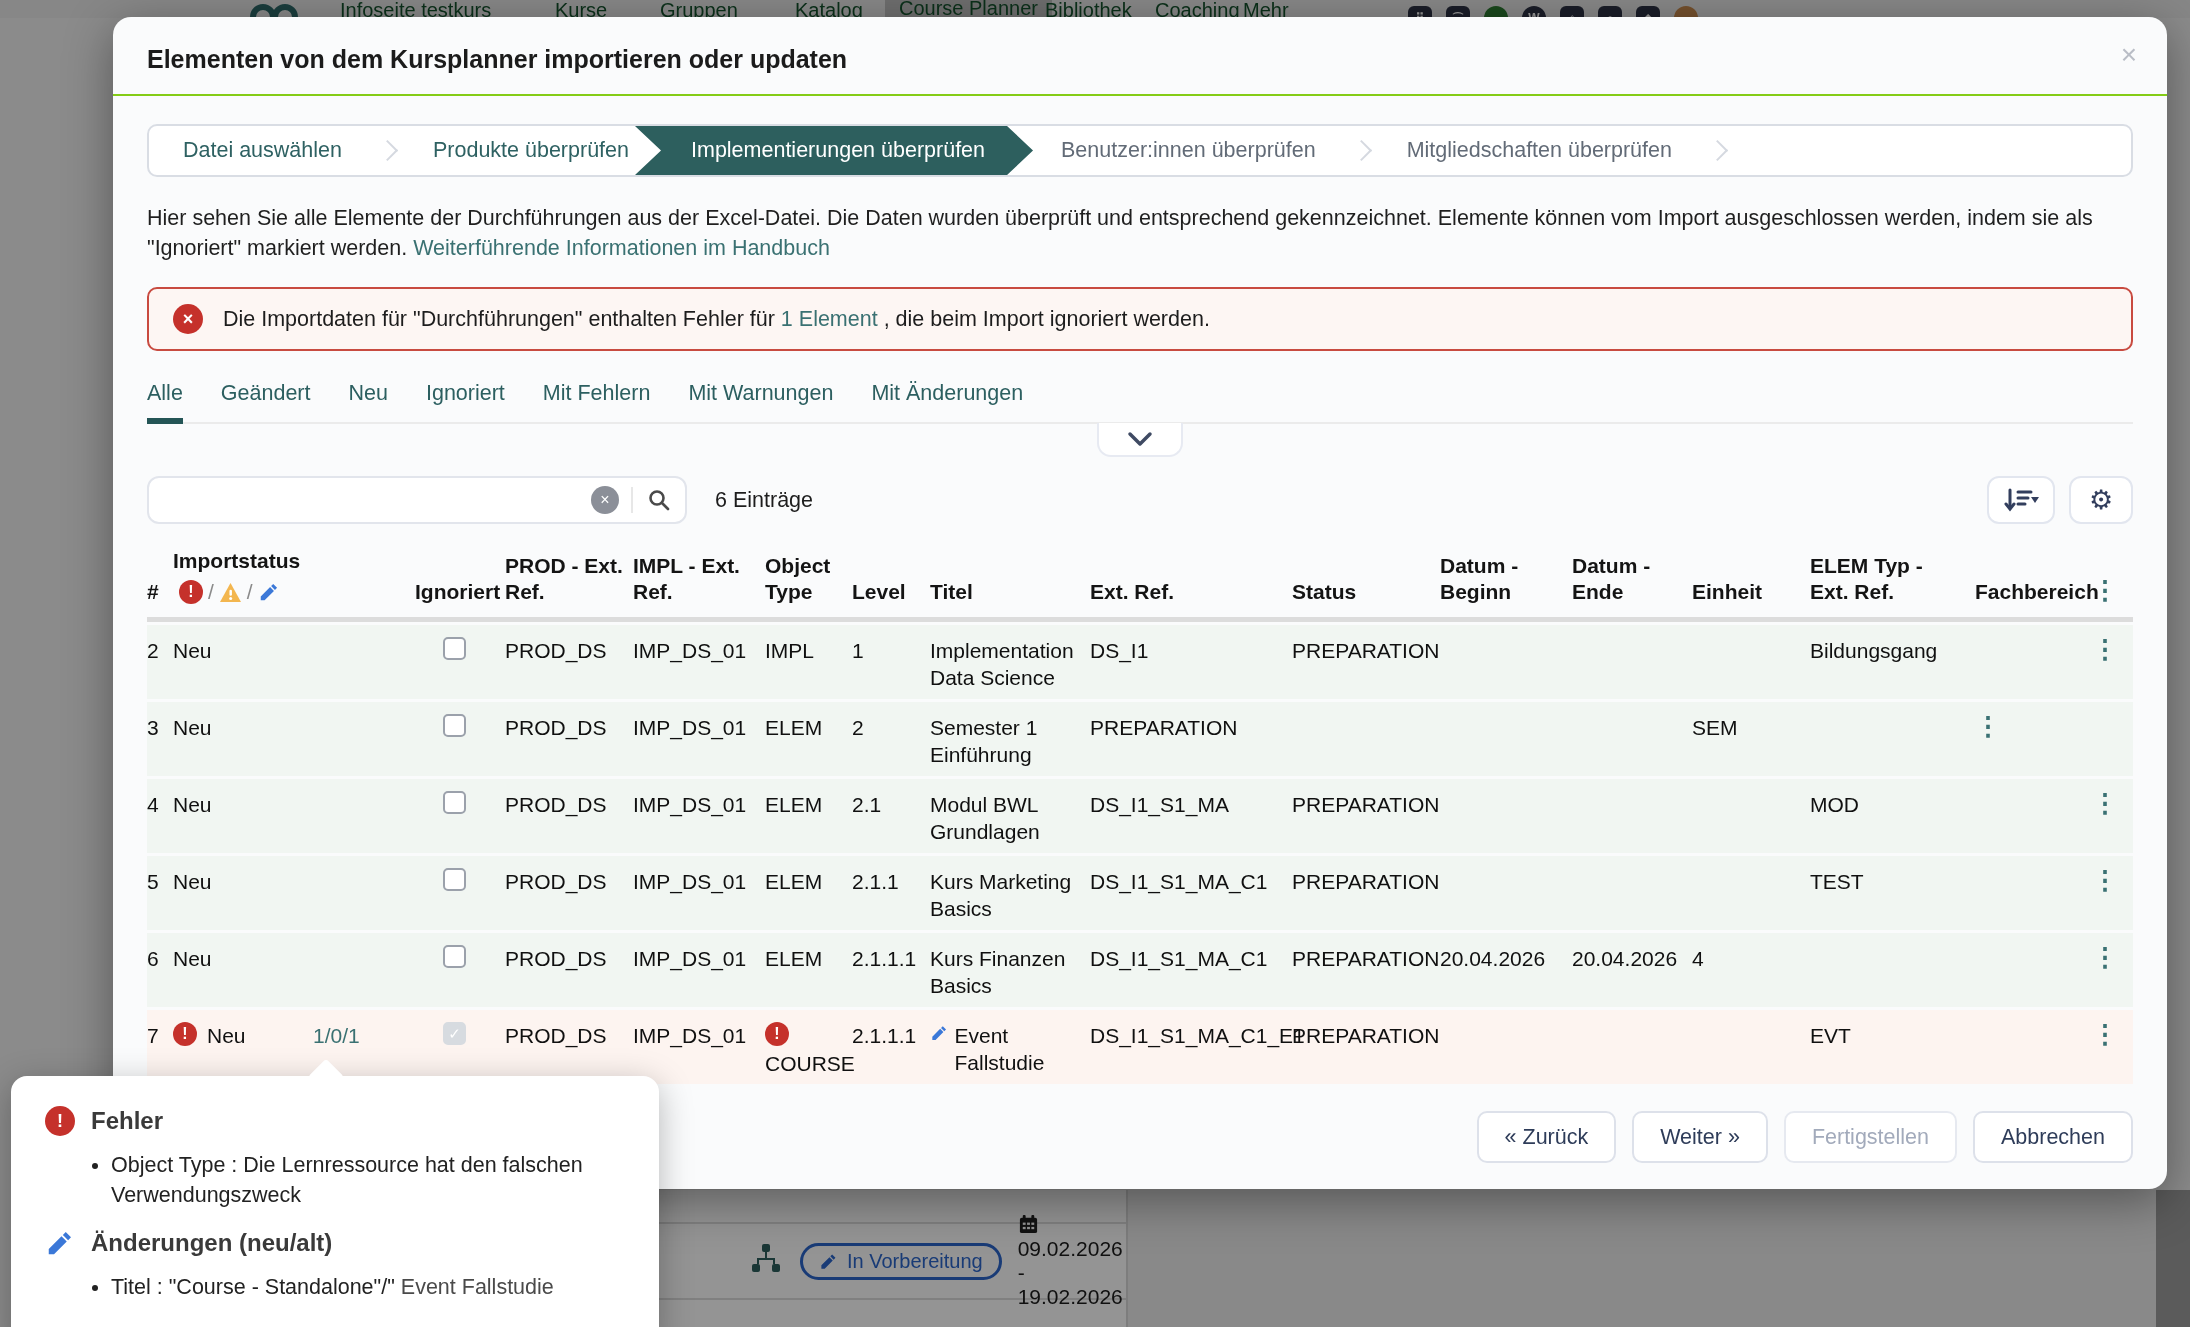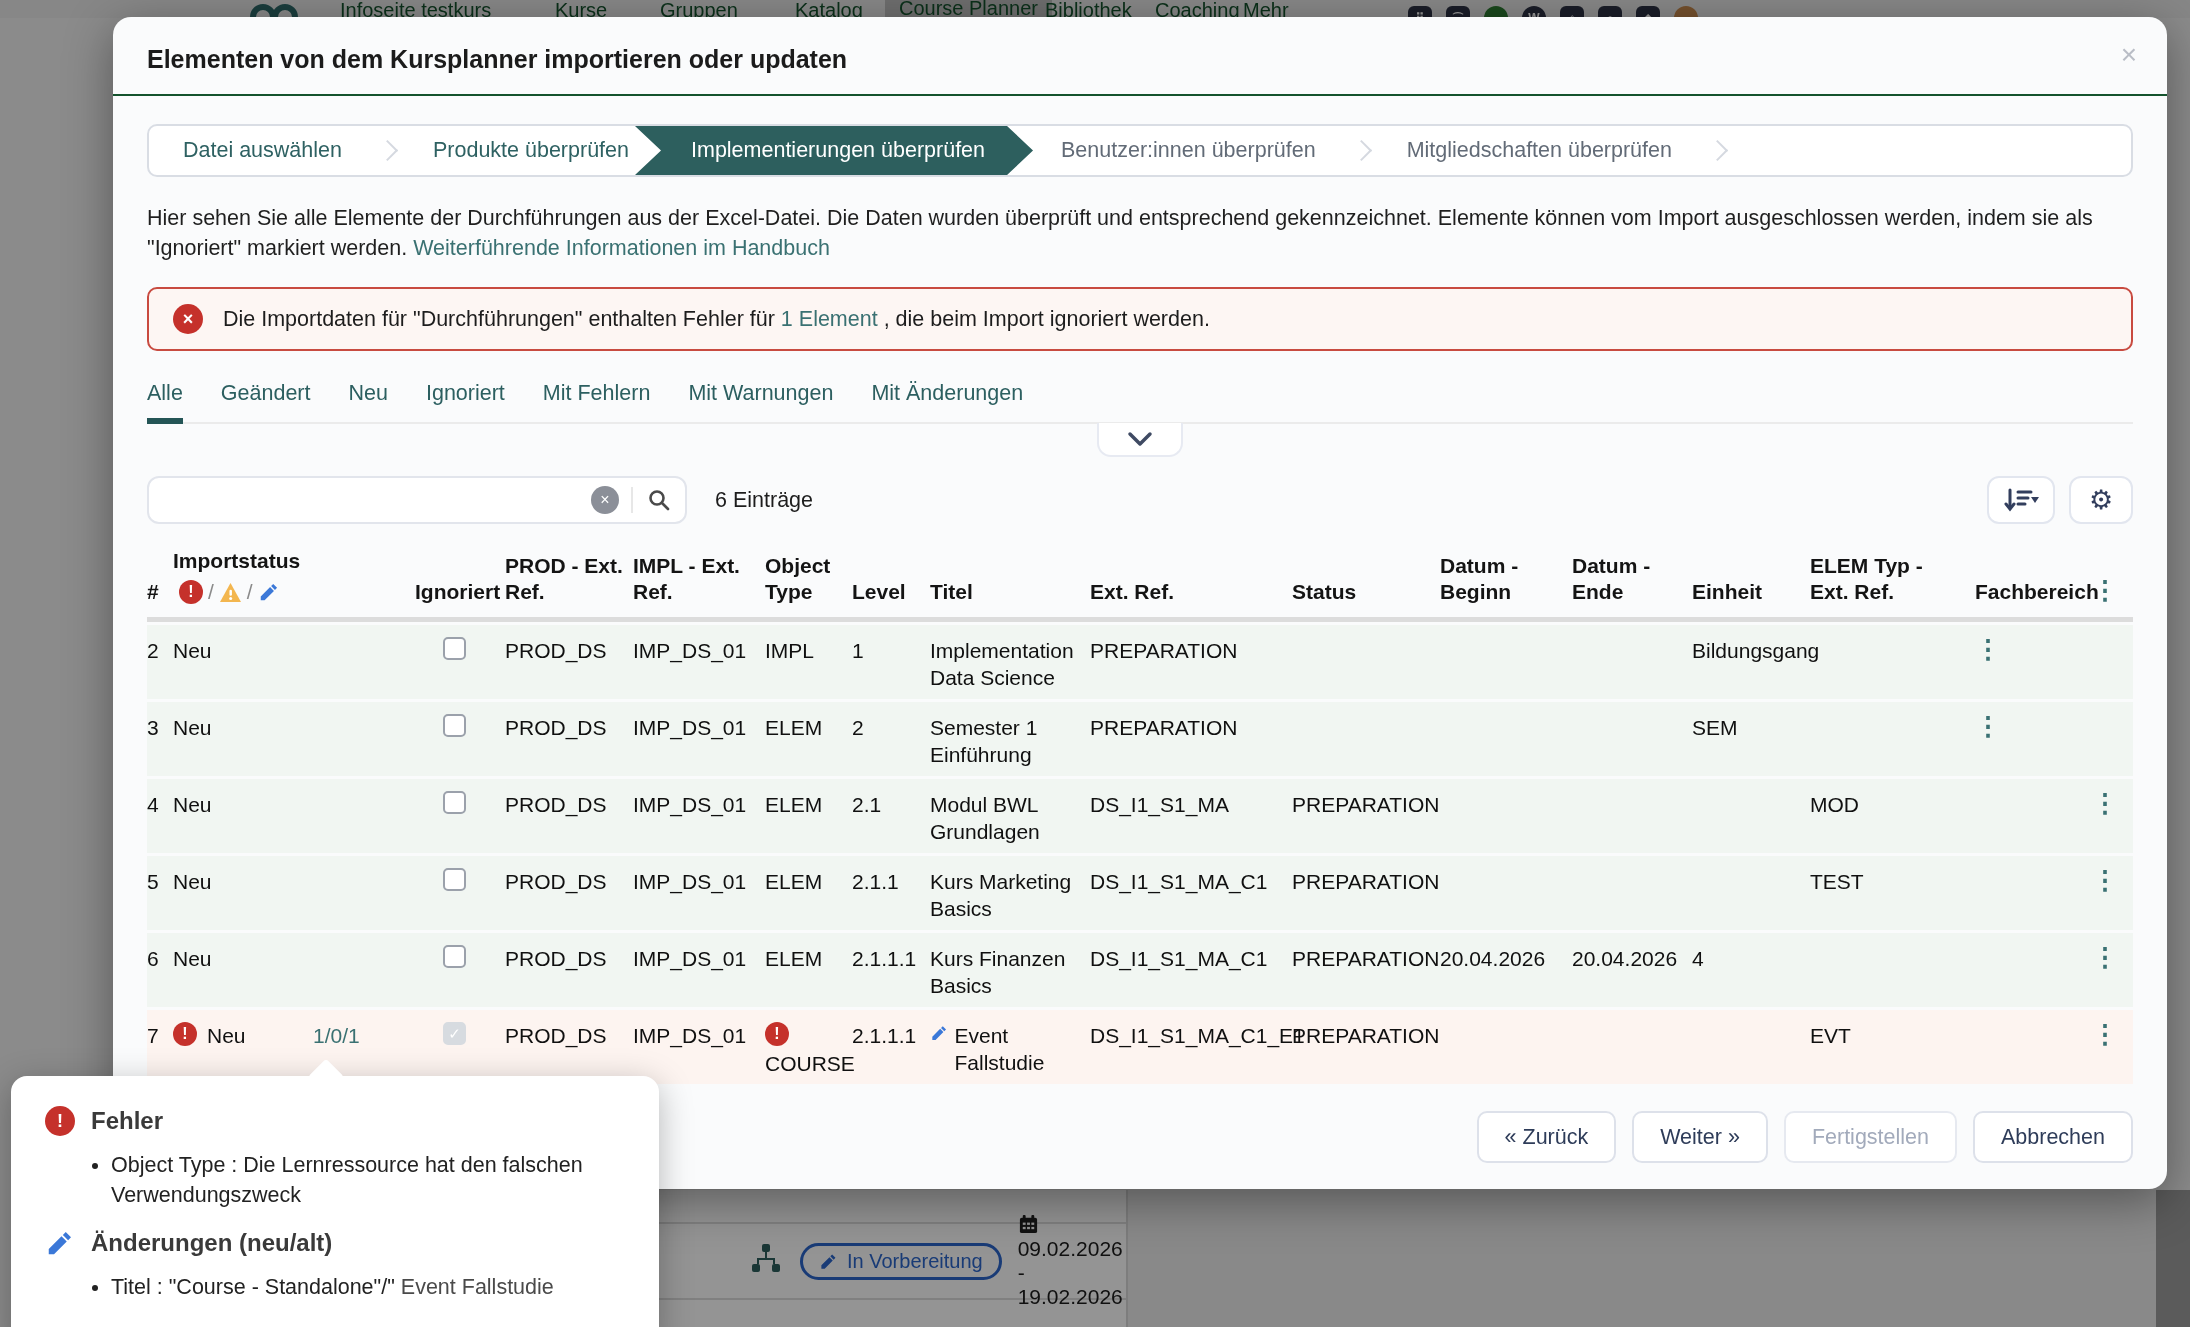--- a/index.html
+++ b/index.html
@@ -24,21 +24,21 @@
   .bg-row { position:absolute; left:0; right:0; top:32px; height:78px; border-top:2px solid #dcdcdc; border-bottom:2px solid #dcdcdc; display:flex; align-items:center; }
   .bg-row .org { margin-left:268px; }
   .status-pill { display:inline-flex; align-items:center; gap:9px; border:3px solid #2b66cc; color:#2b66cc; border-radius:999px; padding:4px 16px; font-size:20px; margin-left:18px; white-space:nowrap; }
   .bg-dates { margin-left:16px; width:180px; font-size:21px; color:#1c1c1c; line-height:24px; }
   .bg-right { position:absolute; left:1128px; top:1190px; width:1028px; height:137px; background:#ececec; }
   .bg-strip { position:absolute; left:2156px; top:1190px; width:34px; height:137px; background:#9e9e9e; }
   .dim { position:absolute; inset:0; background:rgba(0,0,0,0.42); z-index:5; }
 
   
   .modal { position:absolute; left:113px; top:17px; width:2054px; height:1172px; background:#fafbfc; border-radius:18px; box-shadow:0 12px 48px rgba(0,0,0,.38); z-index:10; display:flex; flex-direction:column; }
-  .modal-header { position:relative; padding:28px 34px 20px; border-bottom:2px solid #14532d; }
+  .modal-header { position:relative; padding:28px 34px 20px; border-bottom:2px solid #84cc16; }
   .modal-title { font-size:25px; font-weight:700; color:#1b1b1b; }
   .modal-close { position:absolute; top:24px; right:30px; font-size:28px; color:#b9bdc6; cursor:pointer; line-height:1; background:none; border:none; font-family:inherit; }
   .modal-body { flex:1; display:flex; flex-direction:column; padding:0 34px; min-height:0; }
 
   
   .stepper { margin-top:28px; display:flex; align-items:stretch; height:53px; border:2px solid #d9dde4; border-radius:10px; background:#fff; overflow:hidden; }
   .step { display:flex; align-items:center; padding:0 34px; font-size:21.5px; white-space:nowrap; background:transparent; border:none; font-family:inherit; cursor:pointer; }
   .step.done { color:#2e6162; }
   .step.todo { color:#626b77; }
   .step.active { background:#2d5f5e; color:#ffffff; font-weight:500; padding:0 48px 0 56px;
@@ -301,20 +301,21 @@
               </div>
               <div class="td"></div>
               <div class="td">
                 <span class="checkbox"></span>
               </div>
               <div class="td">PROD_DS</div>
               <div class="td">IMP_DS_01</div>
               <div class="td">IMPL</div>
               <div class="td">1</div>
               <div class="td">Implementation Data Science</div>
+              <div class="td">DS_I1</div>
               <div class="td">PREPARATION</div>
               <div class="td"></div>
               <div class="td"></div>
               <div class="td"></div>
               <div class="td">Bildungsgang</div>
               <div class="td"></div>
               <div class="td"><button class="kebab">⋮</button></div>
             </div>
             <div class="tgrid trow">
               <div class="td">3</div>

